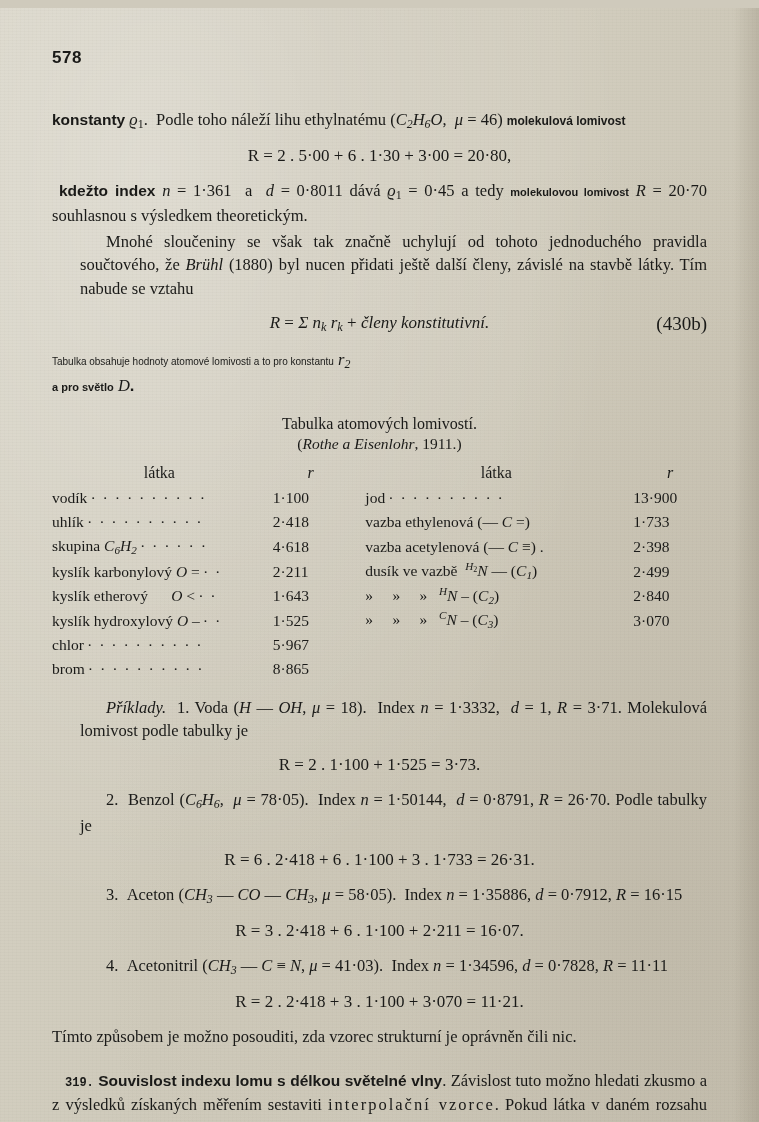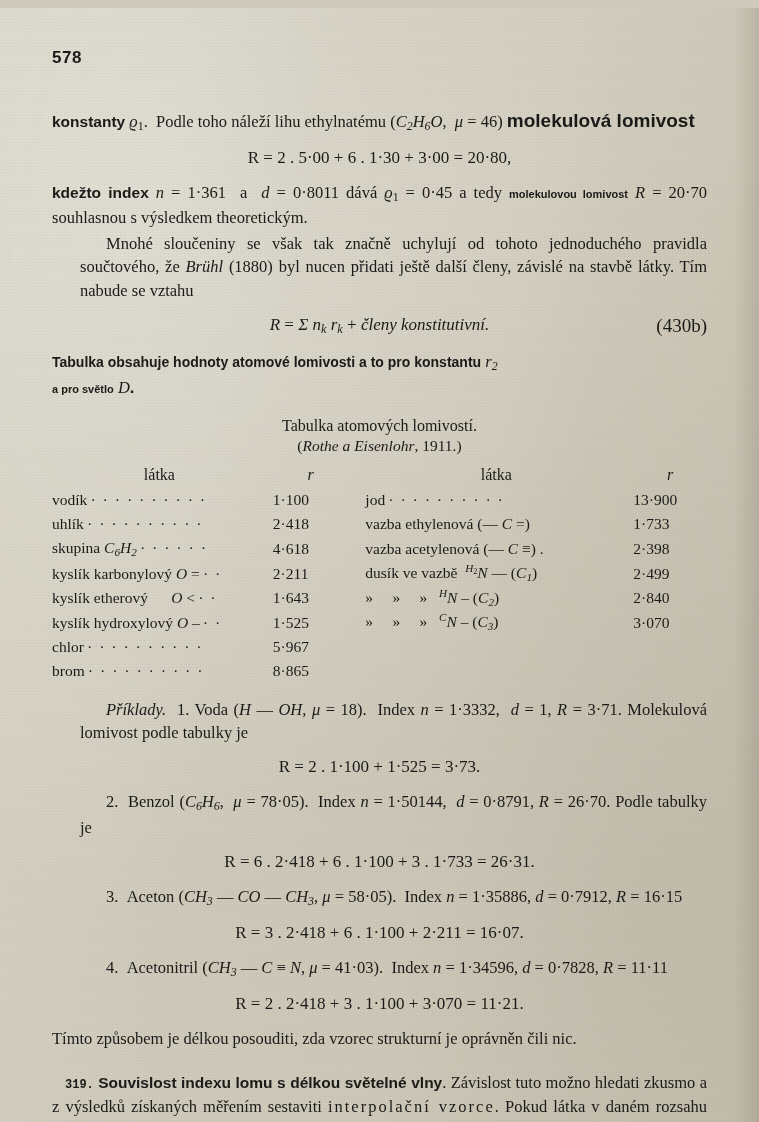--- a/index.html
+++ b/index.html
@@ -152,43 +152,43 @@
   <div class="edge-shadow"></div>
 
   <div class="content">
 
     <div class="folio">578</div>
 
     <p>
       <span style="font-family:'Liberation Sans',sans-serif;font-weight:bold;font-size:15.5px;">konstanty</span>
       <i>ϱ</i><span class="sub">1</span>.&nbsp; Podle toho náleží lihu ethylnatému
       (<i>C</i><span class="sub"><i>2</i></span><i>H</i><span class="sub"><i>6</i></span><i>O</i>, &nbsp;<i>μ</i> = 46)
-      <span style="font-family:'Liberation Sans',sans-serif;font-weight:bold;font-size:19px;">molekulová lomivost</span>
+      <span style="font-family:'Liberation Sans',sans-serif;font-weight:bold;font-size:12px;">molekulová lomivost</span>
     </p>
 
     <div class="eq">R = 2 . 5·00 + 6 . 1·30 + 3·00 = 20·80,</div>
 
     <p>
-      <span style="font-family:'Liberation Sans',sans-serif;font-weight:bold;font-size:15.5px;">kdežto index</span>
+      <span style="font-family:'Liberation Sans',sans-serif;font-weight:bold;font-size:15.5px;margin-left:7px;">kdežto index</span>
       <i>n</i> = 1·361 &nbsp;a&nbsp; <i>d</i> = 0·8011 dává <i>ϱ</i><span class="sub">1</span> = 0·45 a tedy
       <span style="font-family:'Liberation Sans',sans-serif;font-weight:bold;font-size:11px;">molekulovou lomivost</span>
       <i>R</i> = 20·70 souhlasnou s výsledkem theoretickým.
     </p>
 
     <p class="indent">
       Mnohé sloučeniny se však tak značně uchylují od tohoto jednoduchého pravidla součtového, že <i>Brühl</i> (1880) byl nucen přidati ještě další členy, závislé na stavbě látky. Tím nabude se vztahu
     </p>
 
     <div class="eq">
       <i>R</i> = <i>Σ</i> <i>n</i><span class="sub"><i>k</i></span> <i>r</i><span class="sub"><i>k</i></span> + <i>členy konstitutivní.</i>
       <span class="tag">(430b)</span>
     </div>
 
     <p>
-      <span style="font-family:'Liberation Sans',sans-serif;font-weight:bold;font-size:14px;">Tabulka obsahuje hodnoty atomové lomivosti a to pro konstantu</span>
+      <span style="font-family:'Liberation Sans',sans-serif;font-weight:normal;font-size:10px;">Tabulka obsahuje hodnoty atomové lomivosti a to pro konstantu</span>
       <i>r</i><span class="sub"><i>2</i></span><br>
       <span style="font-family:'Liberation Sans',sans-serif;font-weight:bold;font-size:11px;margin-top:16px;">a pro světlo</span> <i>D</i><span style="font-family:'Liberation Sans',sans-serif;font-weight:bold;">.</span>
     </p>
 
     <div class="tbl-head">Tabulka atomových lomivostí.</div>
     <div class="tbl-head2">
       (<i>Rothe a Eisenlohr</i>, 1911.)
     </div>
 
     <table class="atomic">
@@ -287,21 +287,21 @@
         0·7912, <i>R</i> = 16·15
       </p>
       <div class="eq">R = 3 . 2·418 + 6 . 1·100 + 2·211 = 16·07.</div>
 
       <p class="indent">
         4. &nbsp;Acetonitril (<i>CH</i><span class="sub"><i>3</i></span> — <i>C</i> ≡ <i>N</i>, <i>μ</i> = 41·03). &nbsp;Index <i>n</i> = 1·34596, <i>d</i> =
         0·7828, <i>R</i> = 11·11
       </p>
       <div class="eq">R = 2 . 2·418 + 3 . 1·100 + 3·070 = 11·21.</div>
 
-      <p>Tímto způsobem je délkou posouditi, zda vzorec strukturní je oprávněn čili nic.</p>
+      <p>Tímto způsobem je možno posouditi, zda vzorec strukturní je oprávněn čili nic.</p>
     </div>
 
     <p class="sec">
       &nbsp;&nbsp;&nbsp;<span class="secnum">319.</span>
       <span class="sectitle">Souvislost indexu lomu s délkou světelné vlny</span><span>. Závislost tuto možno hledati zkusmo a z výsledků získaných měřením sestaviti </span><span class="spaced">interpolační vzorce</span><span>. Pokud látka v daném rozsahu spektrálním světlo propouští plynule a to tak, že differenciální poměr <i>dn/dλ</i> &lt; 0,</span>
     </p>
 
   </div>
 </div>
 

